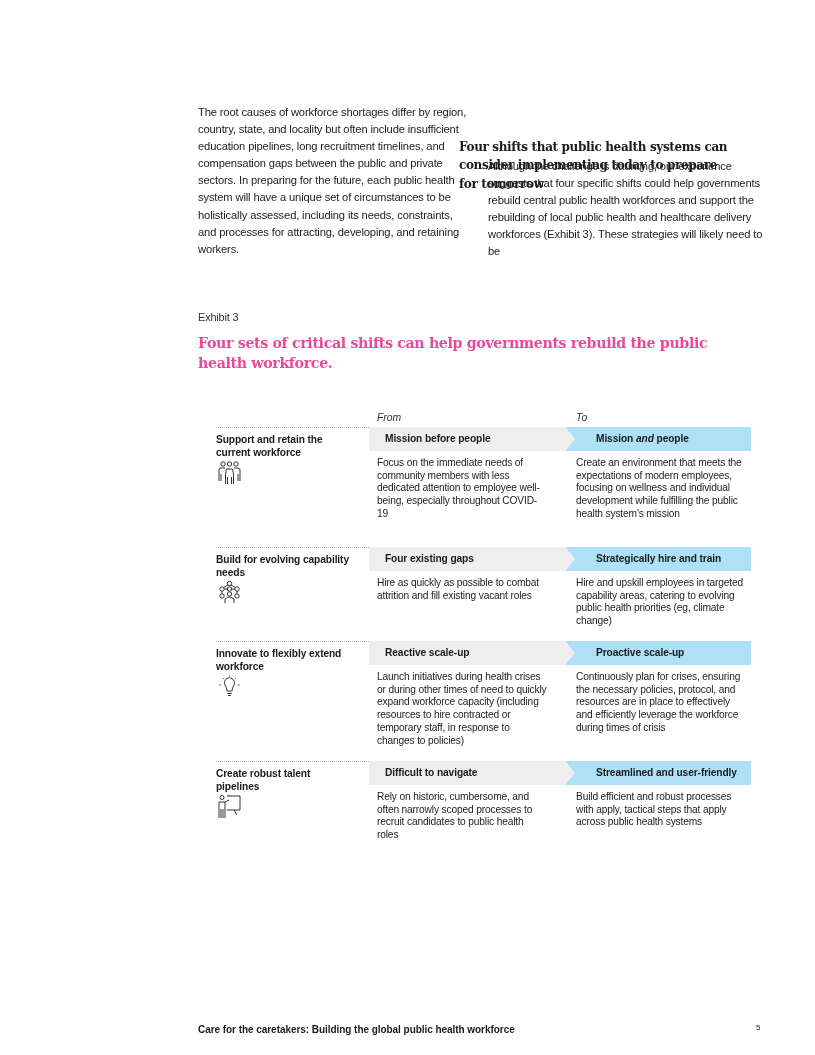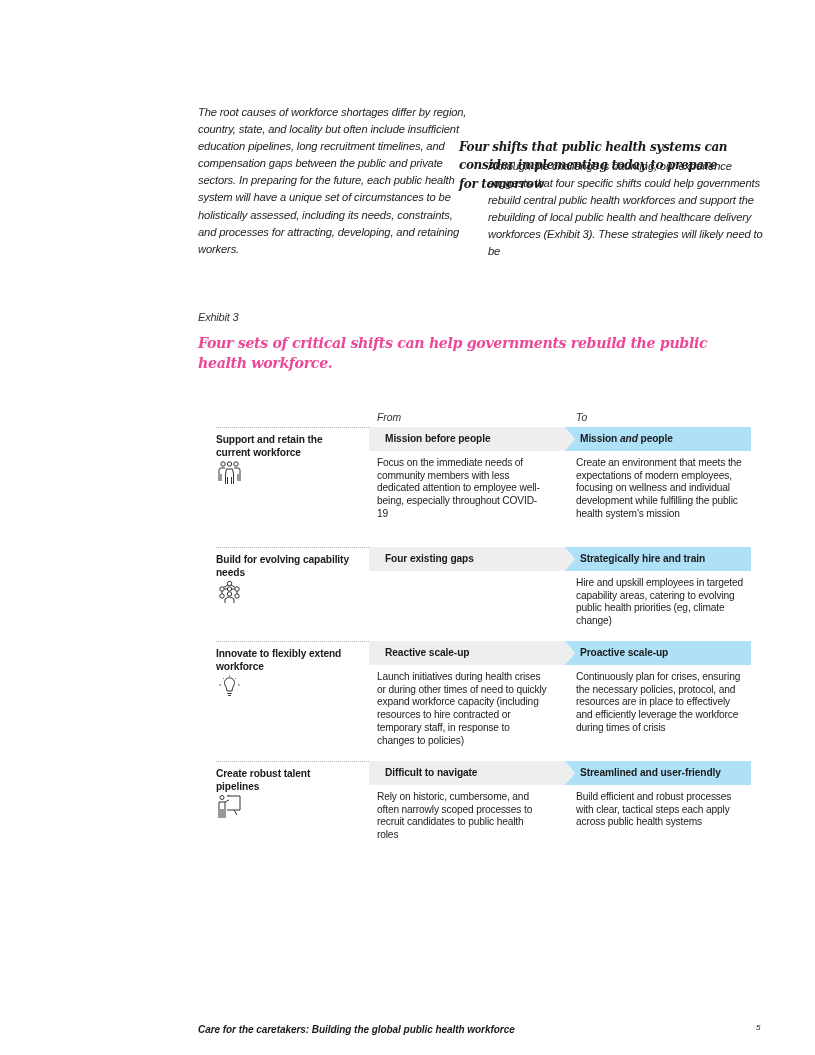--- a/index.html
+++ b/index.html
@@ -1,17 +1,17 @@
 <!DOCTYPE html>
 <html><head>
   <meta charset="utf-8">
   <style>
     html, body { margin: 0; padding: 0; background: #ffffff; }
     body { width: 815px; height: 1055px; position: relative; overflow: hidden; color: #1a1a1a; font-family: "Liberation Sans", sans-serif; }
-    .abs { position: absolute; font-style: italic; }
+    .abs { position: absolute; }
 
     .col-text { font-size: 11.2px; line-height: 17.1px; color: #222; letter-spacing: -0.15px; }
     #left-para { left: 198px; top: 104px; width: 272px; }
     #right-heading { left: 459px; top: 101px; width: 280px; font-family: "DejaVu Serif", serif; font-weight: bold; font-size: 12px; line-height: 18.3px; color: #1a1a1a; letter-spacing: -0.35px; margin-top: 37px; }
     #right-para { left: 488px; top: 158px; width: 280px; }
 
     #exhibit-label { left: 198px; top: 311px; font-size: 11px; color: #333; letter-spacing: -0.2px; }
     #exhibit-title { left: 198px; top: 334px; width: 560px; font-family: "DejaVu Serif", serif; font-weight: bold; font-size: 14.2px; line-height: 19.5px; color: #ec4899; letter-spacing: -0.35px; }
 
     .col-head { font-size: 10.4px; font-style: italic; color: #333; }
@@ -20,21 +20,21 @@
 
     .row { position: absolute; left: 216px; width: 535px; }
     .dotline { position: absolute; left: 0; top: 0; width: 153px; border-top: 1px dotted #b5b5b5; }
     .row-label { position: absolute; left: 0; top: 6px; width: 140px; font-size: 10.2px; font-weight: bold; line-height: 13px; color: #1a1a1a; letter-spacing: -0.1px; }
     .row-icon { position: absolute; left: 0; width: 28px; height: 26px; }
     .from-bar { position: absolute; left: 153px; top: 0; width: 200px; height: 24px; background: #eeeeee; }
     .to-bar { position: absolute; left: 352px; top: 0; width: 183px; height: 24px; background: #aee1f8; }
     .chevron { position: absolute; left: 337px; top: 0; width: 22px; height: 24px; }
     .bar-label { position: absolute; top: 6px; font-size: 10.2px; font-weight: bold; color: #1a1a1a; letter-spacing: -0.1px; white-space: nowrap; margin-left: 8px; }
     .from-label { left: 161px; }
-    .to-label { left: 356px; }
+    .to-label { left: 372px; }
     .desc { position: absolute; top: 30px; font-size: 10.2px; line-height: 12.7px; color: #222; letter-spacing: -0.15px; }
     .from-desc { left: 161px; width: 170px; }
     .to-desc { left: 360px; width: 170px; }
     .to-label i { font-style: italic; }
 
     #footer-title { left: 198px; top: 1024px; font-size: 10px; font-weight: bold; color: #1a1a1a; letter-spacing: -0.05px; }
     #page-number { left: 756px; top: 1023px; font-size: 8px; color: #1a1a1a; }
   </style>
 </head>
 <body>
@@ -93,20 +93,21 @@
     </svg>
   </div>
   <div class="from-bar"></div>
   <svg class="chevron" viewBox="0 0 22 24">
     <polygon points="0,0 12,0 22,12 12,24 0,24" fill="#eeeeee"></polygon>
     <polygon points="12,0 22,0 22,24 12,24 22,12" fill="#aee1f8"></polygon>
   </svg>
   <div class="to-bar" style="left:359px; width:176px;"></div>
   <div class="bar-label from-label">Four existing gaps</div>
   <div class="bar-label to-label"><span>Strategically hire and train</span><i></i><span></span></div>
+  <div class="desc from-desc">Hire as quickly as possible to combat attrition and fill existing vacant roles</div>
   <div class="desc to-desc">Hire and upskill employees in targeted capability areas, catering to evolving public health priorities (eg, climate change)</div>
 </div>
 
 <div class="row" style="top:641px; height:110px;">
   <div class="dotline"></div>
   <div class="row-label">Innovate to flexibly extend workforce</div>
   <div class="row-icon" style="top:33px;">
     <svg width="28" height="26" viewBox="0 0 28 26" fill="none" stroke="#333" stroke-width="1">
       <path d="M9 11 A5 5 0 1 1 18 11 Q16 14 16 17 H11 Q11 14 9 11 Z"></path>
       <path d="M11.2 19.5 H15.8 M12 21.5 H15"></path>
@@ -138,17 +139,17 @@
   </div>
   <div class="from-bar"></div>
   <svg class="chevron" viewBox="0 0 22 24">
     <polygon points="0,0 12,0 22,12 12,24 0,24" fill="#eeeeee"></polygon>
     <polygon points="12,0 22,0 22,24 12,24 22,12" fill="#aee1f8"></polygon>
   </svg>
   <div class="to-bar" style="left:359px; width:176px;"></div>
   <div class="bar-label from-label">Difficult to navigate</div>
   <div class="bar-label to-label"><span>Streamlined and user-friendly</span><i></i><span></span></div>
   <div class="desc from-desc">Rely on historic, cumbersome, and often narrowly scoped processes to recruit candidates to public health roles</div>
-  <div class="desc to-desc">Build efficient and robust processes with clear, tactical steps each apply across public health systems</div>
+  <div class="desc to-desc">Build efficient and robust processes with apply, tactical steps that apply across public health systems</div>
 </div>
 
 <div id="footer-title" class="abs">Care for the caretakers: Building the global public health workforce</div>
 <div id="page-number" class="abs">5</div>
 
 </body></html>

